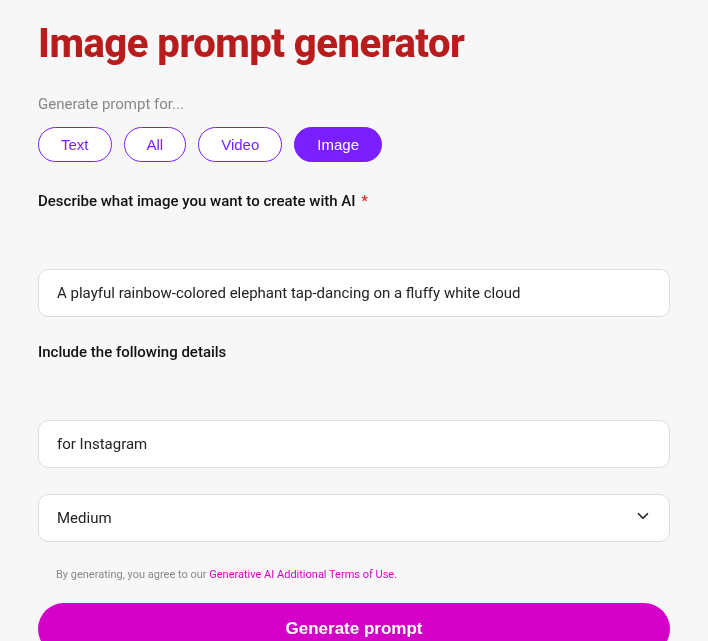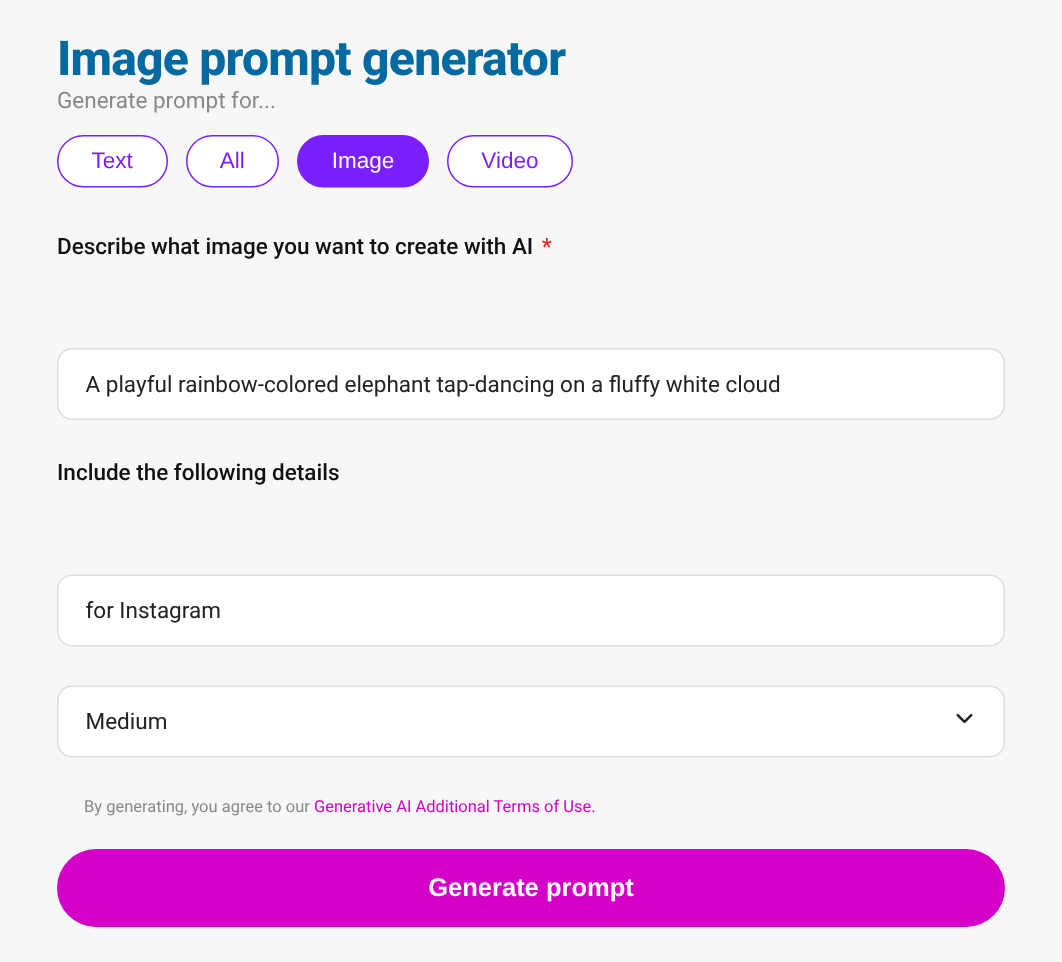--- a/index.html
+++ b/index.html
@@ -8,24 +8,25 @@
   padding: 0;
 }
 body {
   font-family: -apple-system, BlinkMacSystemFont, "Segoe UI", Roboto, Helvetica, Arial, sans-serif;
   background: #f7f7f7;
   width: 708px;
   min-height: 641px;
   padding: 20px 38px 40px 38px;
 }
 .title {
-  font-size: 32px;
+  font-size: 40px;
   font-weight: 800;
-  color: #0369a1;
+  color: #b91c1c;
   letter-spacing: -0.5px;
+  margin-bottom: 28px;
 }
 .section-label-muted {
   font-size: 15px;
   color: #888;
   margin-bottom: 14px;
 }
 .chip-row {
   display: flex;
   gap: 12px;
   margin-bottom: 30px;
@@ -125,22 +126,22 @@
 
 
 
 <h1 class="title">Image prompt generator</h1>
 
 <div class="section-label-muted">Generate prompt for...</div>
 
 <div class="chip-row">
   <button class="chip">Text</button>
   <button class="chip">All</button>
+  <button class="chip">Video</button>
   <button class="chip active">Image</button>
-  <button class="chip">Video</button>
 </div>
 
 <div class="field-block">
   <label class="field-label">
     <span>Describe what image you want to create with AI</span>
     <span class="required">*</span>
   </label>
   <input type="text" class="text-input" value="A playful rainbow-colored elephant tap-dancing on a fluffy white cloud" style="">
 </div>
 

